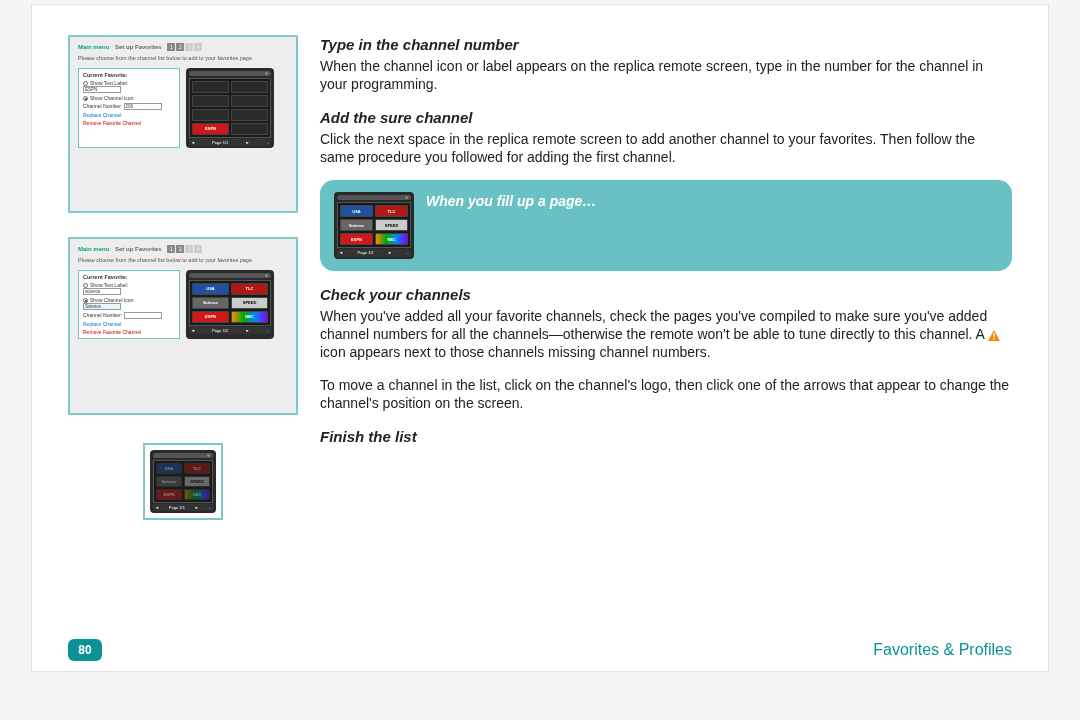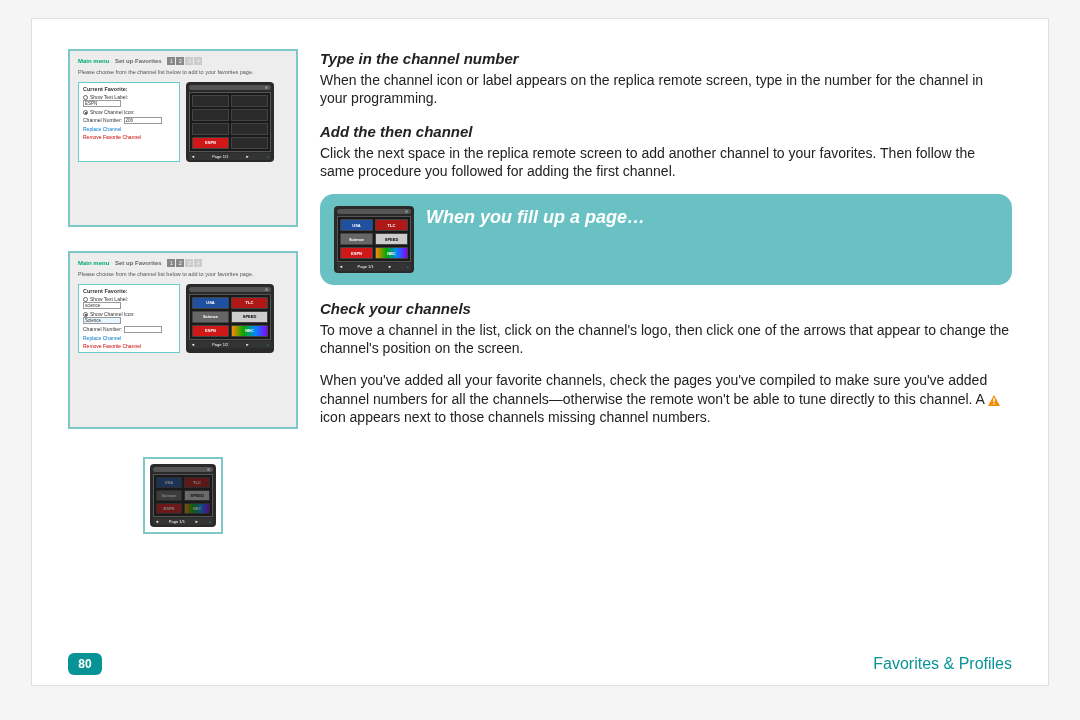--- a/index.html
+++ b/index.html
@@ -8,21 +8,21 @@
     background: #f5f5f5;
     width: 1080px;
     height: 720px;
     position: relative;
     overflow: hidden;
   }
   .page {
     background: #fff;
     width: 1018px;
     height: 668px;
-    margin: 18px auto 0;
+    margin: 4px auto 0;
     padding: 30px 36px 20px 36px;
     position: relative;
     border: 1px solid #e0e0e0;
   }
   .content { display: flex; gap: 22px; }
   .left-col { width: 230px; flex-shrink:0; display:flex; flex-direction:column; gap:24px; align-items:center;}
   .right-col { flex: 1; font-size: 14px; color:#222; line-height:1.32; }
   .right-col h3 { font-weight:bold; font-style:italic; font-size:15px; margin-bottom:2px; color:#222;}
   .right-col p { margin-bottom:14px; }
   strong { font-weight:bold; }
@@ -65,21 +65,21 @@
 
   .phone-thumb-small { border:2px solid #7fc8c8; padding:5px; background:#fff; width:80px;}
   .phone-thumb-small .phone { width:66px;}
   .phone-thumb-small .phone .screen { grid-template-rows:repeat(3,11px);}
   .phone-thumb-small .ch{ opacity:0.45; }
 
   
   .callout { background:#69c1c4; border-radius:14px; padding:12px 14px; display:flex; gap:12px; margin-bottom:14px; color:#000;}
   .callout .phone-wrap { flex-shrink:0; }
   .callout .phone { width:80px;}
-  .callout h4 { font-style:italic; font-weight:bold; color:#fff; font-size:18px; margin-bottom:3px;}
+  .callout h4 { font-style:italic; font-weight:bold; color:#fff; font-size:14px; margin-bottom:3px;}
   .callout p { font-size:11px; line-height:1.25; margin-bottom:6px;}
 
   
   .warn { display:inline-block; width:12px; height:11px; vertical-align:middle;}
   .warn svg { display:block; }
 
   
   .footer { position:absolute; bottom:10px; left:36px; right:36px; display:flex; justify-content:space-between; align-items:center;}
   .pagenum { background:#0a9396; color:#fff; border-radius:6px; width:34px; height:22px; display:flex; align-items:center; justify-content:center; font-size:12px; font-weight:bold;}
   .section { color:#0a9396; font-size:16px; }
@@ -197,21 +197,21 @@
             </div>
         </div>
       </div>
 
     </div>
 
     <div class="right-col">
       <h3>Type in the channel number</h3>
       <p>When the channel icon or label appears on the replica remote screen, type in the number for the channel in your programming.</p>
 
-      <h3>Add the then channel</h3>
+      <h3>Add the sure channel</h3>
       <p>Click the next space in the replica remote screen to add another channel to your favorites. Then follow the same procedure you followed for adding the first channel.</p>
 
       <div class="callout">
         <div class="phone-wrap">
           <div class="phone">
             <div class="top"></div>
             <div class="screen small">
               <div class="cell ch usa">USA</div>
                 <div class="cell ch tlc">TLC</div>
               <div class="cell ch sci">Science</div>
@@ -226,31 +226,32 @@
                 <span class="plus">+</span>
               </div>
           </div>
         </div>
         <div>
           <h4>When you fill up a page…</h4>
         </div>
       </div>
 
       <h3>Check your channels</h3>
-      <p>To move a channel in the list, click on the channel's logo, then click one of the arrows that appear to change the channel's position on the screen.</p>
       <p>
         <span>When you've added all your favorite channels, check the pages you've compiled to make sure you've added channel numbers for all the channels—otherwise the remote won't be able to tune directly to this channel. A </span>
         <span class="warn"><svg viewBox="0 0 12 11">
               <polygon points="6,0 12,11 0,11" fill="#f28c00"></polygon>
               <rect x="5.3" y="3" width="1.4" height="4" fill="#fff"></rect>
               <rect x="5.3" y="8" width="1.4" height="1.4" fill="#fff"></rect>
             </svg></span>
         <span> icon appears next to those channels missing channel numbers.</span>
       </p>
-
+      <p>To move a channel in the list, click on the channel's logo, then click one of the arrows that appear to change the channel's position on the screen.</p>
+
+      <h3>Finish the list</h3>
     </div>
   </div>
 
   <div class="footer">
     <div class="pagenum">80</div>
     <div class="section">Favorites &amp; Profiles</div>
   </div>
 </div>
 
 </body></html>

